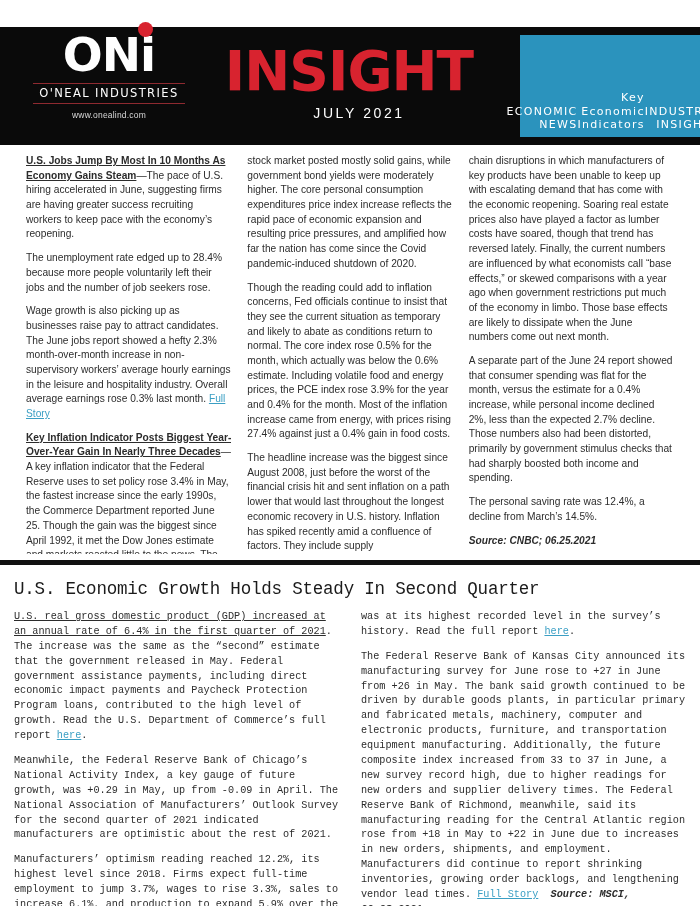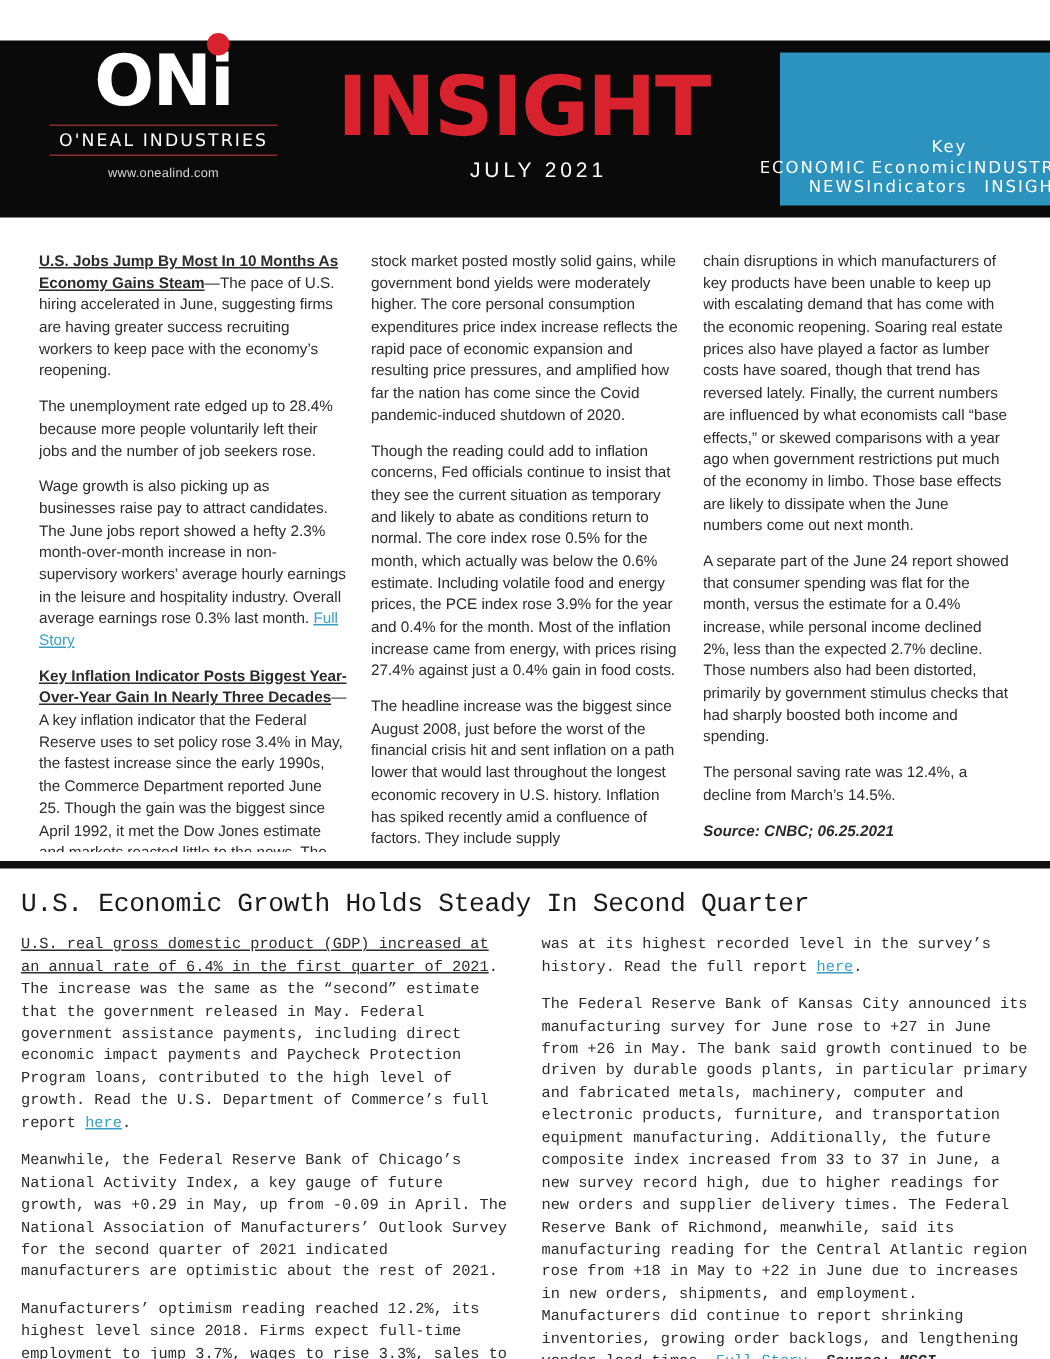--- a/index.html
+++ b/index.html
@@ -129,21 +129,21 @@
   }
 
   
   .top-section {
     padding: 0 26px;
     box-sizing: border-box;
   }
   .cols3 {
     display: flex;
     gap: 16px;
-    margin-top: 23px;
+    margin-top: 9px;
     height: 400px;
   }
   .col {
     flex: 1;
     font-size: 10.2px;
     line-height: 1.44;
     color: #2c2c2c;
     overflow: hidden;
   }
   .col p {

